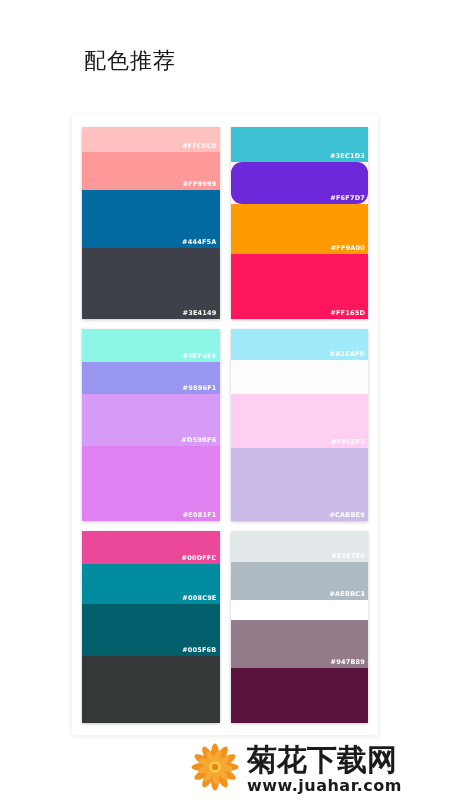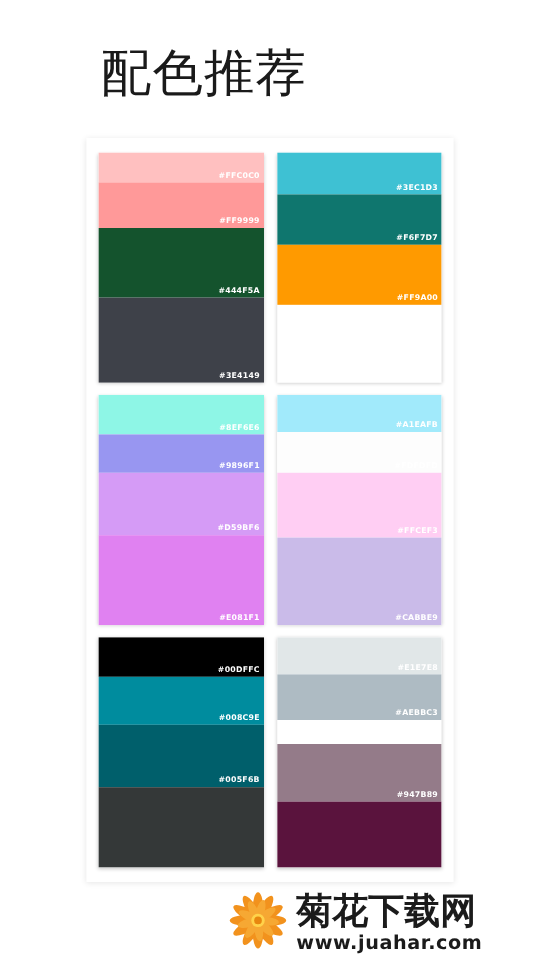--- a/index.html
+++ b/index.html
@@ -7,21 +7,21 @@
     width:450px; height:800px;
     background:#ffffff;
     font-family:"Liberation Sans", sans-serif;
     overflow:hidden;
   }
   #page { position:relative; width:450px; height:800px; background:#fff; }
 
   
   .page-title {
     position:absolute; left:84px; top:38px;
-    font-size:42px; line-height:46px;
+    font-size:22px; line-height:46px;
     color:#1a1a1a; font-weight:400;
     letter-spacing:1px;
     font-family:"DejaVu Sans", sans-serif;
   }
 
   
   .board {
     position:absolute; left:72px; top:115px;
     width:306px; height:620px;
     background:#ffffff;
@@ -99,37 +99,40 @@
 
   <div class="board">
     <div class="grid">
         <div class="palette">
           <div class="swatch" style="background: rgb(255, 192, 192); flex: 0.13 0 0px;">
             <span class="swatch-label" style="color: rgb(255, 255, 255);">#FFC0C0</span>
           </div>
           <div class="swatch" style="background: rgb(255, 153, 153); flex: 0.2 0 0px;">
             <span class="swatch-label" style="color: rgb(255, 255, 255);">#FF9999</span>
           </div>
-          <div class="swatch" style="background: #14532d; flex: 0.3 0 0px;">
+          <div class="swatch" style="background: #0369a1; flex: 0.3 0 0px;">
             <span class="swatch-label" style="color: rgb(255, 255, 255);">#444F5A</span>
           </div>
           <div class="swatch" style="background: rgb(62, 65, 73); flex: 0.37 0 0px;">
             <span class="swatch-label" style="color: rgb(255, 255, 255);">#3E4149</span>
           </div>
         </div>
         <div class="palette">
           <div class="swatch" style="background: rgb(62, 193, 211); flex: 0.18 0 0px;">
             <span class="swatch-label" style="color: rgb(255, 255, 255);">#3EC1D3</span>
           </div>
-          <div class="swatch" style="background: #0f766e; flex: 0.22 0 0px;">
+          <div class="swatch" style="background: #6d28d9; flex: 0.22 0 0px; border-radius: 11px;">
             <span class="swatch-label" style="color: rgb(255, 255, 255);">#F6F7D7</span>
           </div>
           <div class="swatch" style="background: rgb(255, 154, 0); flex: 0.26 0 0px;">
             <span class="swatch-label" style="color: rgb(255, 255, 255);">#FF9A00</span>
           </div>
+          <div class="swatch" style="background: rgb(255, 22, 93); flex: 0.34 0 0px;">
+            <span class="swatch-label" style="color: rgb(255, 255, 255);">#FF165D</span>
+          </div>
         </div>
         <div class="palette">
           <div class="swatch" style="background: rgb(142, 246, 230); flex: 0.17 0 0px;">
             <span class="swatch-label" style="color: rgb(255, 255, 255); text-align: center;">#8EF6E6</span>
           </div>
           <div class="swatch" style="background: rgb(152, 150, 241); flex: 0.17 0 0px;">
             <span class="swatch-label" style="color: rgb(255, 255, 255); margin-top: 41px;">#9896F1</span>
           </div>
           <div class="swatch" style="background: rgb(213, 155, 246); flex: 0.27 0 0px;">
             <span class="swatch-label" style="color: rgb(255, 255, 255);">#D59BF6</span>
@@ -146,21 +149,21 @@
             <span class="swatch-label" style="color: rgb(255, 255, 255);">#FDFDFD</span>
           </div>
           <div class="swatch" style="background: rgb(255, 206, 243); flex: 0.28 0 0px;">
             <span class="swatch-label" style="color: rgb(255, 255, 255);">#FFCEF3</span>
           </div>
           <div class="swatch" style="background: rgb(202, 187, 233); flex: 0.38 0 0px;">
             <span class="swatch-label" style="color: rgb(255, 255, 255);">#CABBE9</span>
           </div>
         </div>
         <div class="palette">
-          <div class="swatch" style="background: #000000; flex: 0.17 0 0px;">
+          <div class="swatch" style="background: #ec4899; flex: 0.17 0 0px;">
             <span class="swatch-label" style="color: rgb(255, 255, 255);">#00DFFC</span>
           </div>
           <div class="swatch" style="background: rgb(0, 140, 158); flex: 0.21 0 0px;">
             <span class="swatch-label" style="color: rgb(255, 255, 255);">#008C9E</span>
           </div>
           <div class="swatch" style="background: rgb(0, 95, 107); flex: 0.27 0 0px;">
             <span class="swatch-label" style="color: rgb(255, 255, 255);">#005F6B</span>
           </div>
           <div class="swatch" style="background: rgb(52, 56, 56); flex: 0.35 0 0px;">
             <span class="swatch-label" style="color: rgb(255, 255, 255);"></span>

